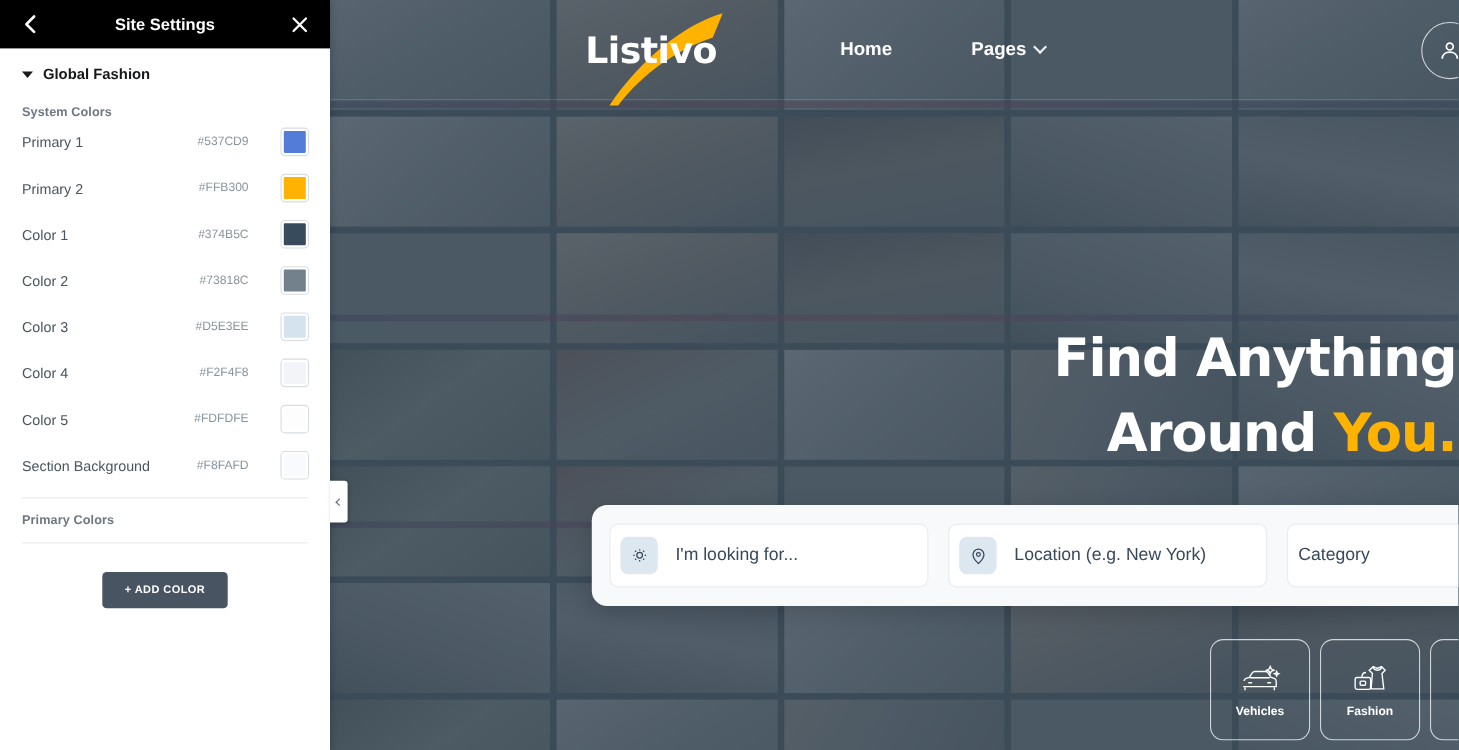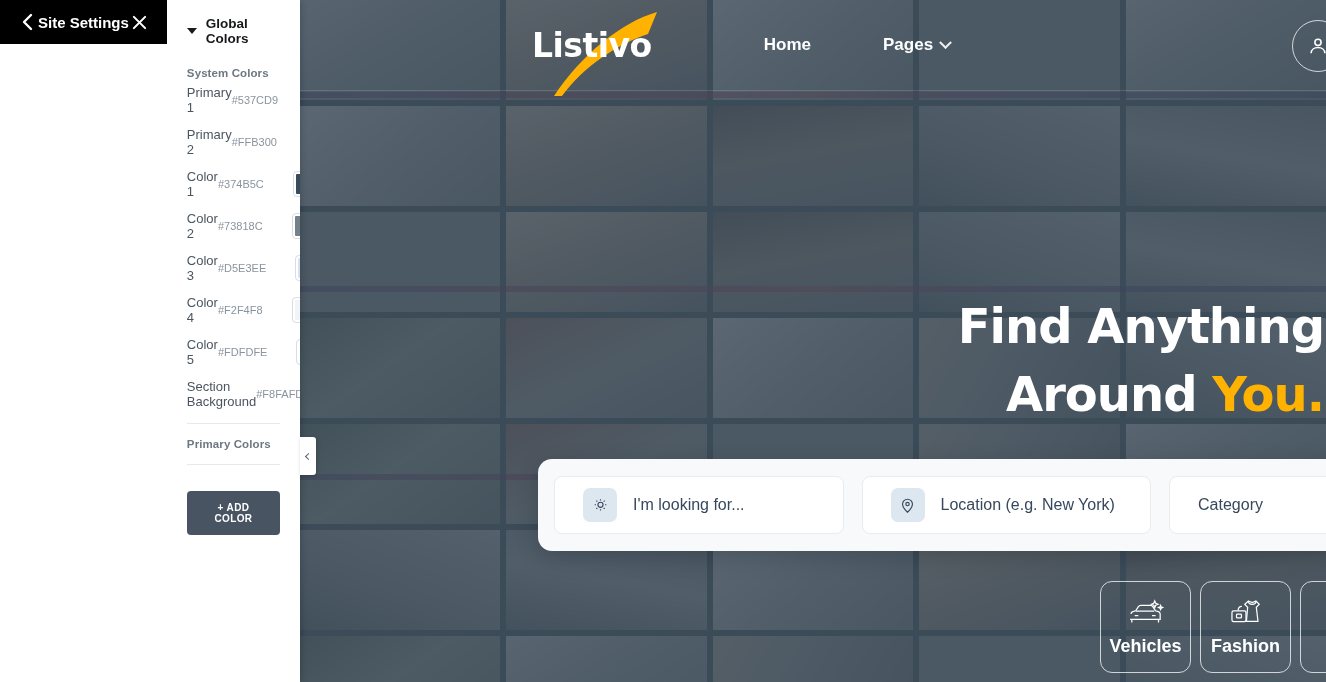--- a/index.html
+++ b/index.html
@@ -92,21 +92,21 @@
   .searchbar {
     position: absolute; left: 238px; top: 459px; z-index: 6;
     width: 860px; height: 92px;
     background: #f7f9fb; border-radius: 14px;
     box-shadow: 0 6px 22px rgba(0,0,0,.18);
     display: flex; align-items: center; gap: 18px;
     padding: 0 16px;
   }
   .sfield {
     height: 58px; background: #fff; border: 1px solid #e7ecf1; border-radius: 8px;
-    display: flex; align-items: center; gap: 16px; padding: 0 28px;
+    display: flex; align-items: center; gap: 16px; padding: 0 9px;
     cursor: text;
   }
   .sfield.f1 { width: 330px; }
   .sfield.f2 { width: 330px; }
   .sfield.f3 { width: 240px; }
   .sicon {
     width: 34px; height: 34px; border-radius: 7px; background: #dde7f0;
     display: flex; align-items: center; justify-content: center; flex: 0 0 auto;
   }
   .sph { color: #37485c; font-size: 16px; white-space: nowrap; }
@@ -115,27 +115,27 @@
   .cats {
     position: absolute; left: 800px; top: 581px; z-index: 6;
     display: flex; gap: 9px;
   }
   .cat {
     width: 91px; height: 92px;
     border: 1.5px solid rgba(255,255,255,.75); border-radius: 12px;
     display: flex; flex-direction: column; align-items: center; justify-content: center;
     gap: 7px; cursor: pointer;
   }
-  .cat-label { color: #fff; font-size: 18px; font-weight: bold; }
+  .cat-label { color: #fff; font-size: 11px; font-weight: bold; }
 
   
   .panel {
     position: absolute; left: 0; top: 0; width: 300px; height: 682px;
     background: #fff; z-index: 20;
-    display: flex; flex-direction: row;
+    display: flex; flex-direction: column;
     box-shadow: 2px 0 6px rgba(0,0,0,.18);
   }
   .panel-header {
     height: 44px; background: #000; color: #fff;
     display: flex; align-items: center; justify-content: space-between;
     padding: 0 16px; flex: 0 0 auto;
   }
   .panel-title { font-size: 15px; font-weight: bold; }
   .hbtn { width: 22px; height: 22px; display: flex; align-items: center; justify-content: center; cursor: pointer; }
   .panel-body { flex: 1 1 auto; overflow: hidden; padding: 0 20px; }
@@ -331,21 +331,21 @@
       <span class="hbtn">
         <svg width="15" height="15" viewBox="0 0 16 16" fill="none" stroke="#fff" stroke-width="2.2" stroke-linecap="round">
           <path d="M2 2l12 12M14 2L2 14"></path>
         </svg>
       </span>
     </div>
 
     <div class="panel-body">
       <div class="section-head">
         <span class="tri"></span>
-        <span class="section-title">Global Colors</span>
+        <span class="section-title">Global Fashion</span>
       </div>
 
       <div class="sub-title">System Colors</div>
 
       <div>
         <div class="color-row">
           <span class="color-name">Primary 1</span>
           <span class="color-hex">#537CD9</span>
           <span class="swatch" style="background:#537CD9"></span>
         </div>

